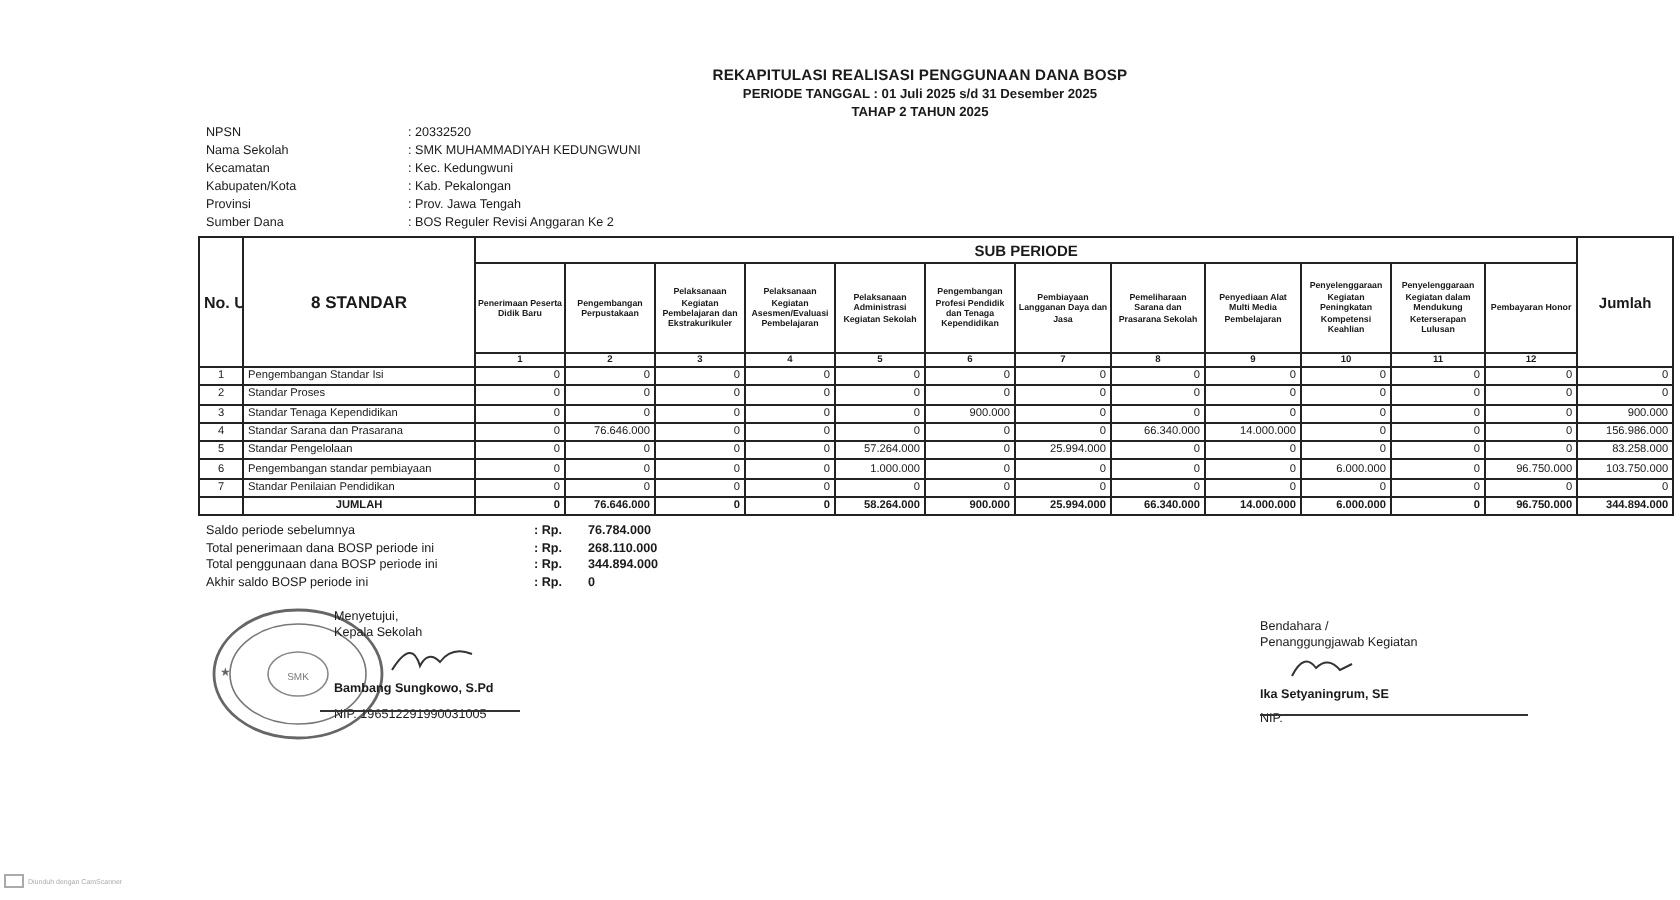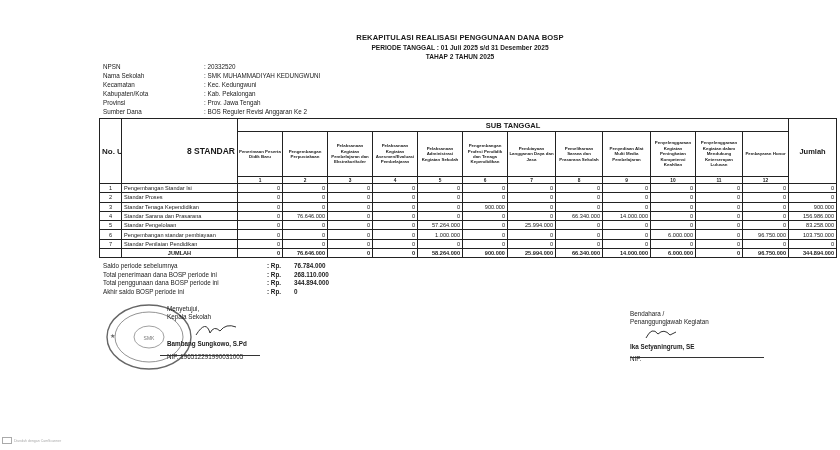--- a/index.html
+++ b/index.html
@@ -13,21 +13,21 @@
   .info .row { display:flex; }
   .info .lbl { width:101px; }
   table.main { position:absolute; left:99px; top:118px; border-collapse:collapse; table-layout:fixed;
                width:737px; font-size:5.6px; }
   table.main td, table.main th { border:0.9px solid #222; padding:0 2px; height:8.3px; overflow:hidden; white-space:nowrap; }
   table.main th { font-weight:bold; }
   .hdr-sub { font-size:7.5px; height:12px !important; text-align:center; }
   .hdr-col { font-size:4.4px; line-height:5.4px; text-align:center; white-space:normal !important; height:44px !important; vertical-align:middle; padding:0 1px !important; }
   .hdr-num { font-size:4.8px; text-align:center; height:6px !important; }
   .hdr-no { font-size:8px; line-height:9px; text-align:center; }
-  .hdr-std { font-size:8.5px; text-align:right; }
+  .hdr-std { font-size:8.5px; text-align:center; }
   .hdr-jml { font-size:7.5px; text-align:center; }
   td.num { text-align:right; }
   td.no { text-align:center; }
   tr.total td { font-weight:bold; }
   .summary { position:absolute; left:103px; top:262px; font-size:6.3px; line-height:8.6px; }
   .summary .row { display:flex; }
   .summary .lbl { width:164px; }
   .summary .rp { width:27px; font-weight:bold; }
   .summary .val { font-weight:bold; }
   .sig-left { position:absolute; left:167px; top:305px; font-size:6.3px; line-height:7.8px; }
@@ -89,21 +89,21 @@
     <col style="width:48px">
       <col style="width:45px">
       <col style="width:47px">
       <col style="width:46px">
     <col style="width:48px">
   </colgroup>
   <thead>
     <tr>
       <th rowspan="3" class="hdr-no">No. Urut</th>
       <th rowspan="3" class="hdr-std">8 STANDAR</th>
-      <th colspan="12" class="hdr-sub">SUB TANGGAL</th>
+      <th colspan="12" class="hdr-sub">SUB PERIODE</th>
       <th rowspan="3" class="hdr-jml">Jumlah</th>
     </tr>
     <tr>
       <th class="hdr-col">Penerimaan Peserta Didik Baru</th>
       <th class="hdr-col">Pengembangan Perpustakaan</th>
       <th class="hdr-col">Pelaksanaan Kegiatan Pembelajaran dan Ekstrakurikuler</th>
       <th class="hdr-col">Pelaksanaan Kegiatan Asesmen/Evaluasi Pembelajaran</th>
       <th class="hdr-col">Pelaksanaan Administrasi Kegiatan Sekolah</th>
       <th class="hdr-col">Pengembangan Profesi Pendidik dan Tenaga Kependidikan</th>
       <th class="hdr-col">Pembiayaan Langganan Daya dan Jasa</th>

